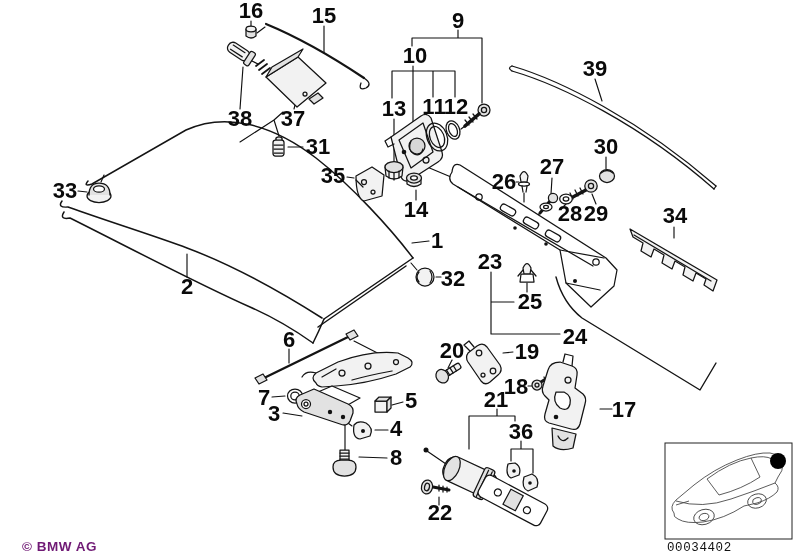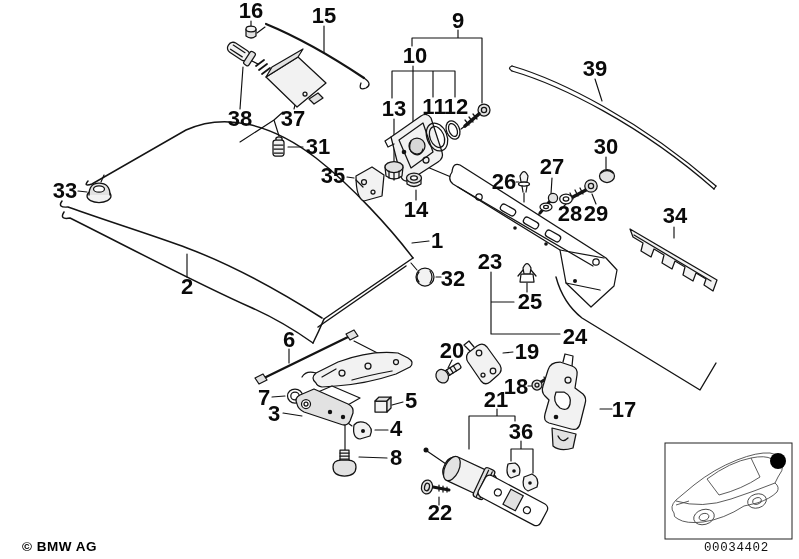--- a/index.html
+++ b/index.html
@@ -8,23 +8,23 @@
   svg{position:absolute;left:0;top:0;}
   svg *{vector-effect:none;}
   .ld{stroke:#101010;stroke-width:1.15;fill:none;stroke-linecap:round;}
   .p {stroke:#141414;stroke-width:1.25;fill:#ffffff;stroke-linejoin:round;stroke-linecap:round;}
   .pn{stroke:#141414;stroke-width:1.25;fill:none;stroke-linejoin:round;stroke-linecap:round;}
   .g1{fill:#f2f2f2;} .g2{fill:#e2e2e2;} .g3{fill:#d7d7d7;} .blk{fill:#111;stroke:none;}
   .lid{stroke:#141414;stroke-width:1.5;fill:none;stroke-linecap:round;}
   .lbl{font-family:"Liberation Sans",sans-serif;font-weight:bold;font-size:22px;
        fill:#0a0a0a;text-anchor:middle;}
   .copyright{position:absolute;left:22px;top:539px;font:600 13.5px "Liberation Sans",sans-serif;
-       color:#000000;letter-spacing:.5px;text-align:right;}
+       color:#701a75;letter-spacing:.5px;text-align:right;}
   .drawing-number{position:absolute;left:667px;top:541px;font:12.5px "Liberation Mono",monospace;
-       color:#111;letter-spacing:.6px;margin-left:37px;}
+       color:#111;letter-spacing:.6px;}
 </style>
 </head>
 <body>
 
 <div class="stage">
 
 <svg width="799" height="559" viewBox="0 0 799 559">
 
   <g>
     <path class="lid" d="M 88 181 Q 83 187 92 184 L 186 130 C 225 112 272 124 316 158 C 352 186 391 229 413 258"></path>

